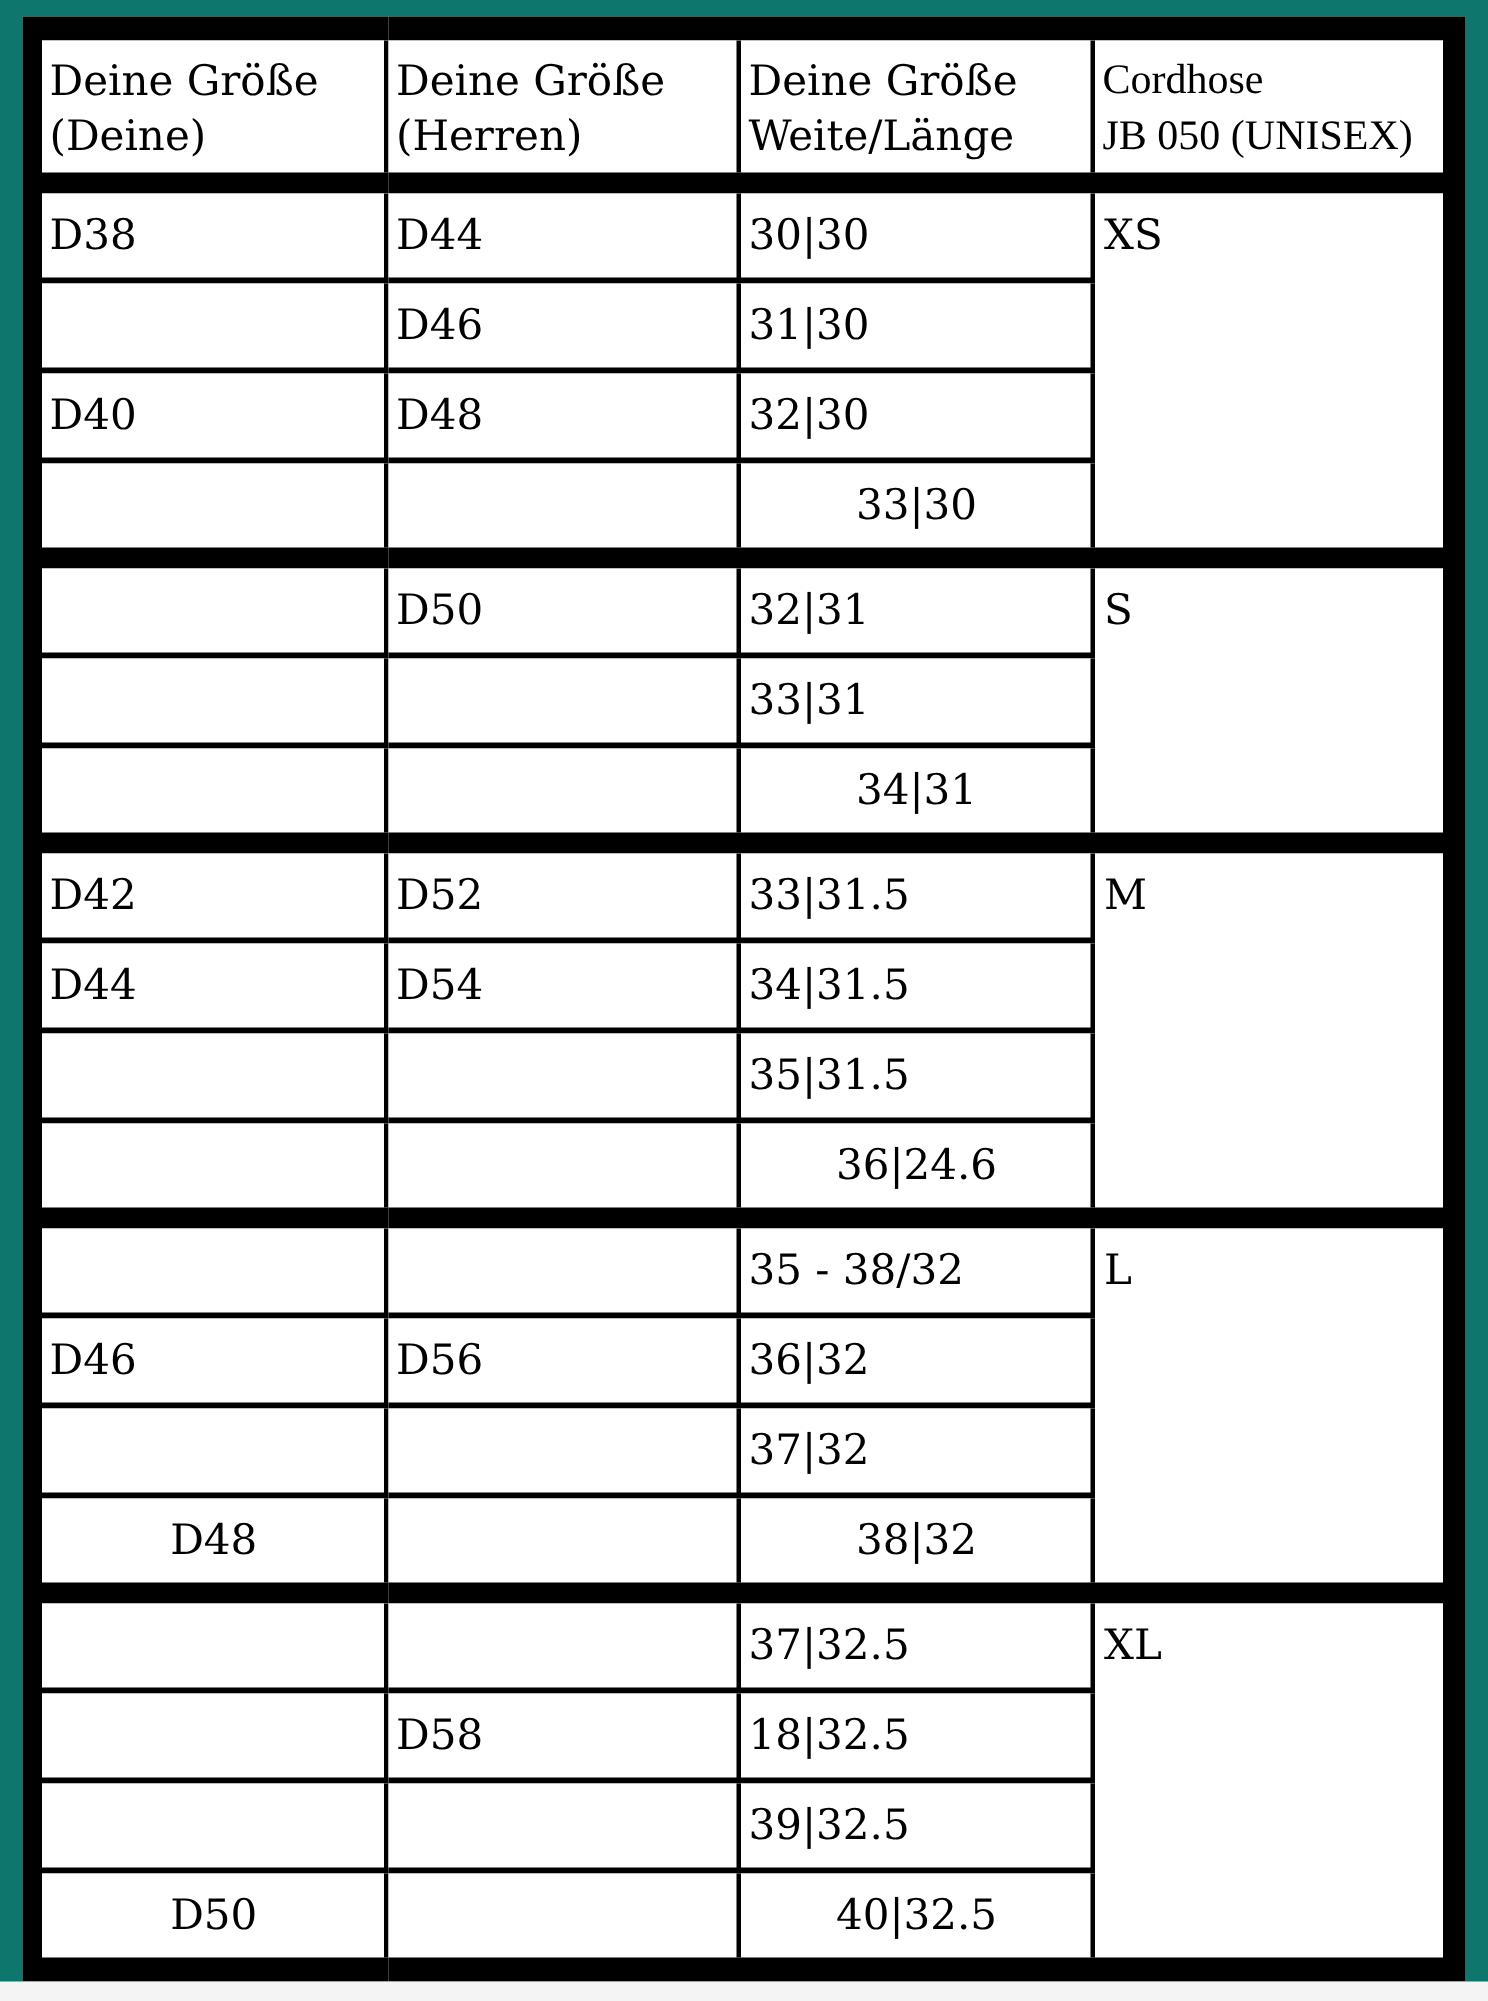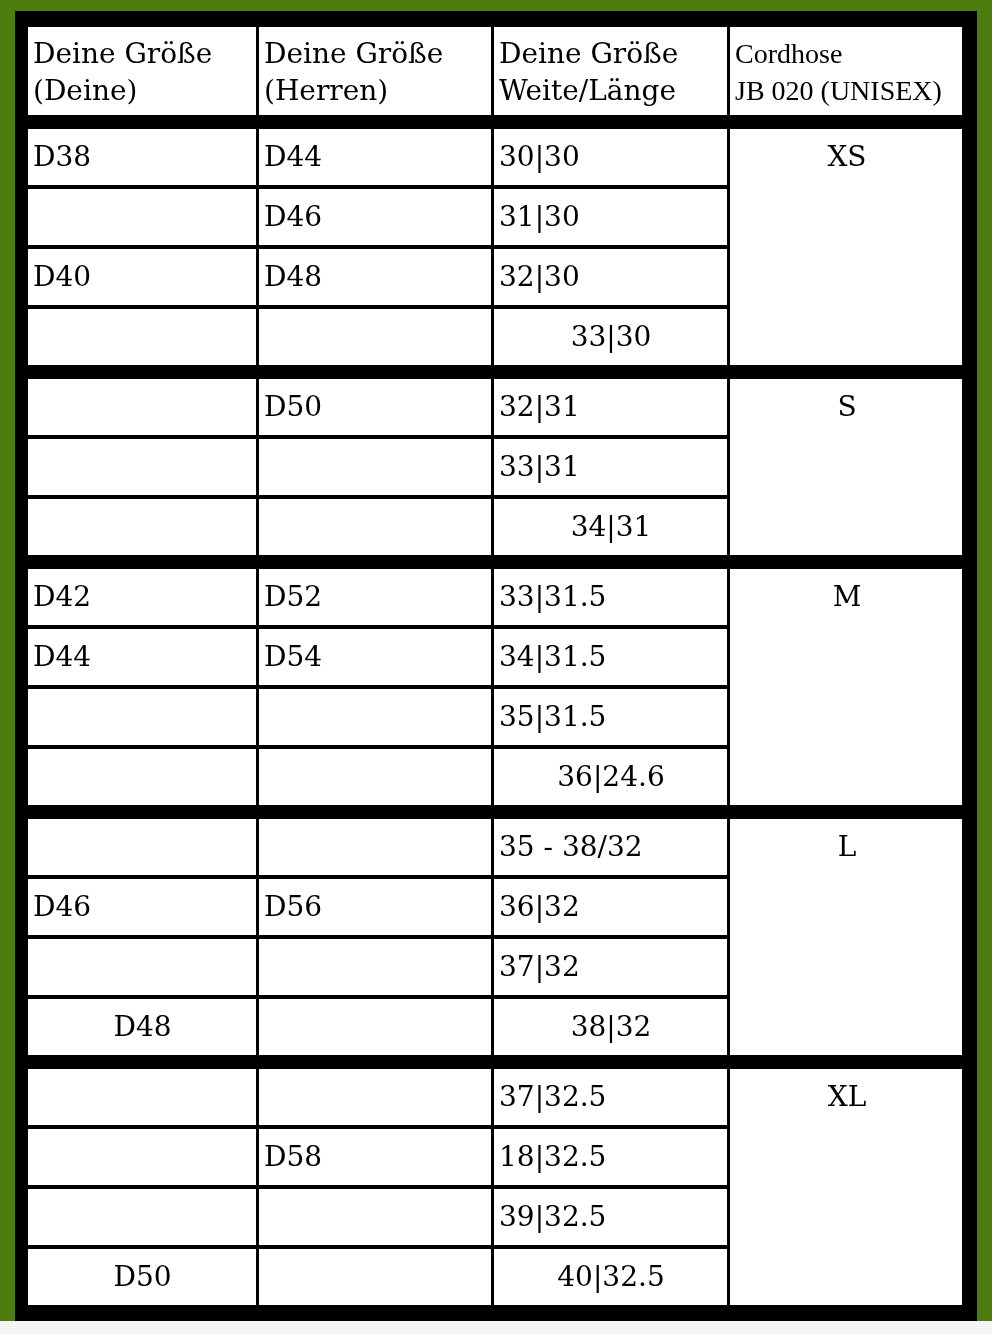--- a/index.html
+++ b/index.html
@@ -5,21 +5,21 @@
   html, body { margin: 0; padding: 0; }
   body {
     background: #ffffff;
     font-family: "DejaVu Serif", "Liberation Serif", serif;
     color: #000000;
   }
   .page {
     position: relative;
     width: 992px;
     height: 1334px;
-    background: #4d7c0f;
+    background: #0f766e;
     overflow: hidden;
   }
   .table-frame {
     position: absolute;
     left: 15px;
     top: 11px;
     width: 962px;
     box-sizing: border-box;
     border-left: 13px solid var(--border-color, #000);
     border-right: 15px solid var(--border-color, #000);
@@ -75,21 +75,20 @@
   td.cell.nb { height: 56px; border-bottom: none; text-align: center; }
 
   
   td.size-cell {
     background: #ffffff;
     font-size: 28px;
     line-height: 34px;
     vertical-align: top;
     padding: 11px 4px 16px 6px;
     border: none;
-    text-align: center;
   }
 
   .footer-strip {
     position: absolute;
     left: 0;
     bottom: 0;
     width: 992px;
     height: 13px;
     background: var(--strip-color, #f4f4f4);
   }
@@ -121,21 +120,21 @@
           <th>
             <span class="hline">Deine Größe</span>
             <span class="hline">(Herren)</span>
           </th>
           <th>
             <span class="hline">Deine Größe</span>
             <span class="hline">Weite/Länge</span>
           </th>
           <th>
             <span class="hline">Cordhose</span>
-            <span class="hline">JB 020 (UNISEX)</span>
+            <span class="hline">JB 050 (UNISEX)</span>
           </th>
         </tr>
 
       <tr class="band-row band-mid">
             <td class="band-cell notch"></td>
             <td class="band-cell notch"></td>
             <td class="band-cell notch"></td>
             <td class="band-cell"></td>
           </tr>
           <tr>

